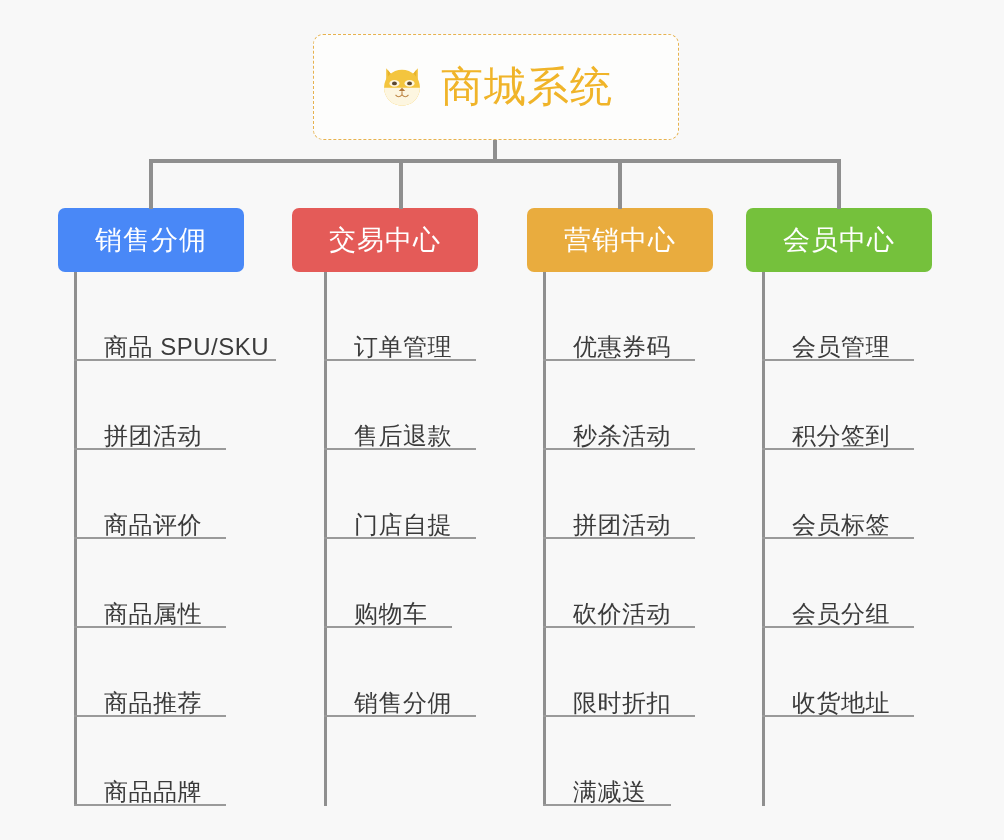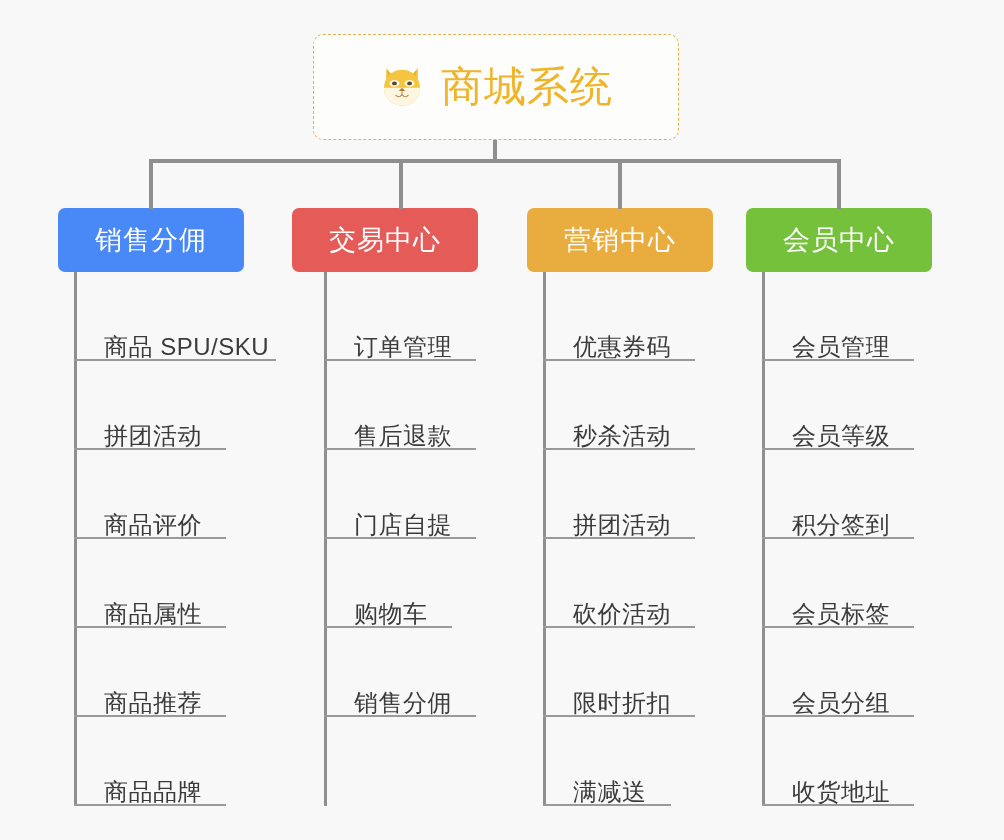--- a/index.html
+++ b/index.html
@@ -265,24 +265,20 @@
       </div>
     </div>
     <div class="conn conn-drop" style="left: 837px;"></div>
     <div class="spine" style="left: 762px; height: 534px;"></div>
     <div class="leaf-list" style="left: 762px;">
       <div class="leaf-item">
         <span class="leaf-label">会员管理</span>
         <div class="leaf-underline" style="width: 152px; background: rgb(154, 154, 154);"></div>
       </div>
       <div class="leaf-item">
-        <span class="leaf-label">会员等级</span>
-        <div class="leaf-underline" style="width: 152px; background: rgb(154, 154, 154);"></div>
-      </div>
-      <div class="leaf-item">
         <span class="leaf-label">积分签到</span>
         <div class="leaf-underline" style="width: 152px; background: rgb(154, 154, 154);"></div>
       </div>
       <div class="leaf-item">
         <span class="leaf-label">会员标签</span>
         <div class="leaf-underline" style="width: 152px; background: rgb(154, 154, 154);"></div>
       </div>
       <div class="leaf-item">
         <span class="leaf-label">会员分组</span>
         <div class="leaf-underline" style="width: 152px; background: rgb(154, 154, 154);"></div>

